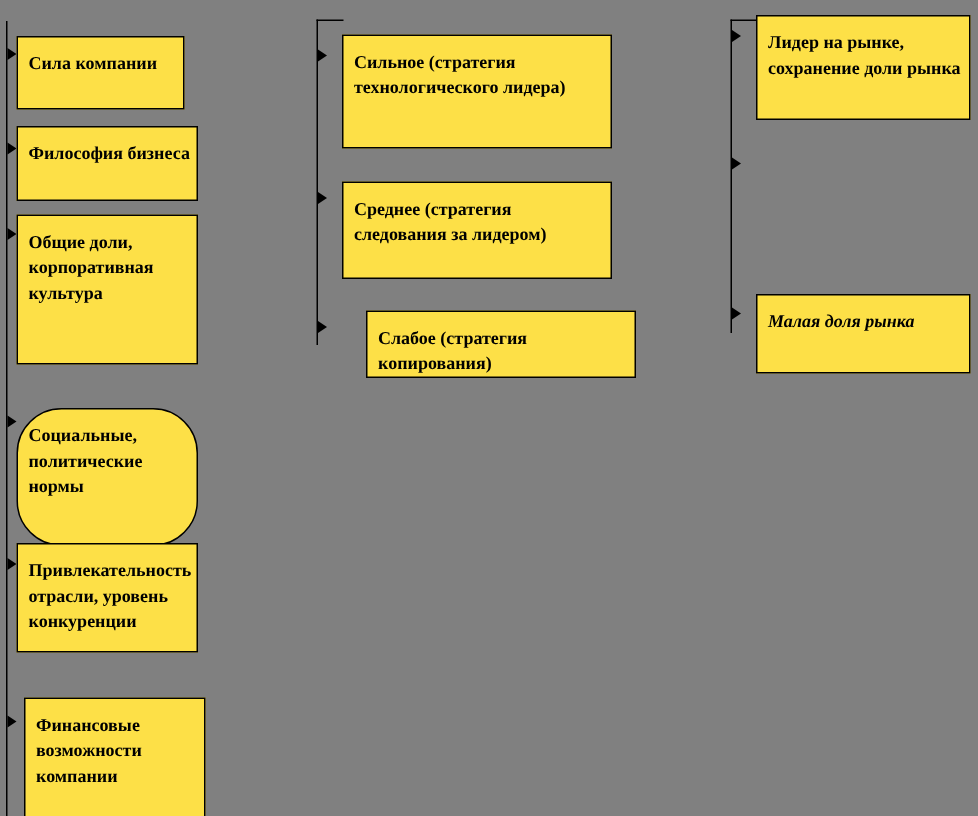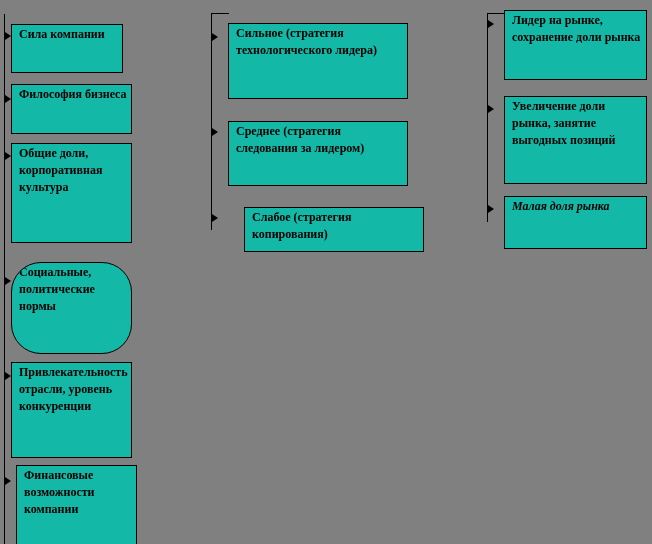--- a/index.html
+++ b/index.html
@@ -14,28 +14,28 @@
     overflow: hidden;
   }
   #canvas {
     position: relative;
     width: 652px;
     height: 544px;
   }
   .box {
     position: absolute;
     box-sizing: border-box;
-    background: #14b8a6;
+    background: #fde047;
     border: 1px solid #000000;
     color: #000000;
     font-family: "Liberation Serif", serif;
     font-weight: bold;
     font-size: 12px;
     line-height: 17px;
-    padding: 1px 4px 4px 7px;
+    padding: 9px 4px 4px 7px;
     overflow: hidden;
   }
   .vline {
     position: absolute;
     width: 1px;
     background: #000000;
   }
   .hline {
     position: absolute;
     height: 1px;
@@ -71,25 +71,24 @@
 
   <div class="vline" style="left:487px; top:13px; height:209px;"></div>
   <div class="arrow" style="left:488px; top:20px;"></div>
   <div class="arrow" style="left:488px; top:105px;"></div>
   <div class="arrow" style="left:488px; top:205px;"></div>
   <div class="hline" style="left:487px; top:13px; width:18px;"></div>
 
   <div class="box" style="left:11px; top:24px; width:112px; height:49px;">Сила компании</div>
   <div class="box" style="left:11px; top:84px; width:121px; height:50px;">Философия бизнеса</div>
   <div class="box" style="left:11px; top:143px; width:121px; height:100px;">Общие доли, корпоративная культура</div>
-  <div class="box" style="left:11px; top:262px; width:121px; height:92px;border-radius:30px;">Социальные, политические нормы</div>
-  <div class="box" style="left:11px; top:362px; width:121px; height:96px;">Привлекательность отрасли, уровень конкуренции</div>
+  <div class="box" style="left:11px; top:272px; width:121px; height:92px;border-radius:30px;">Социальные, политические нормы</div>
+  <div class="box" style="left:11px; top:362px; width:121px; height:73px;">Привлекательность отрасли, уровень конкуренции</div>
   <div class="box" style="left:16px; top:465px; width:121px; height:91px;">Финансовые возможности компании</div>
 
   <div class="box" style="left:228px; top:23px; width:180px; height:76px;">Сильное (стратегия технологического лидера)</div>
   <div class="box" style="left:228px; top:121px; width:180px; height:65px;">Среднее (стратегия следования за лидером)</div>
   <div class="box" style="left:244px; top:207px; width:180px; height:45px;">Слабое (стратегия копирования)</div>
 
   <div class="box" style="left:504px; top:10px; width:143px; height:70px;">Лидер на рынке, сохранение доли рынка</div>
-  <div class="box" style="left:504px; top:96px; width:143px; height:88px;">Увеличение доли рынка, занятие выгодных позиций</div>
   <div class="box" style="left:504px; top:196px; width:143px; height:53px;font-style:italic;">Малая доля рынка</div>
 
 </div>
 
 </body></html>

